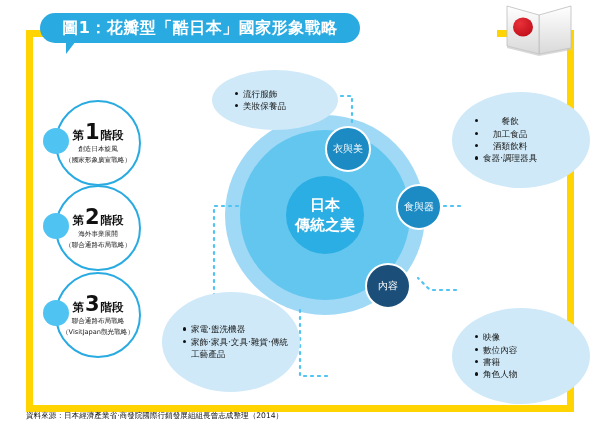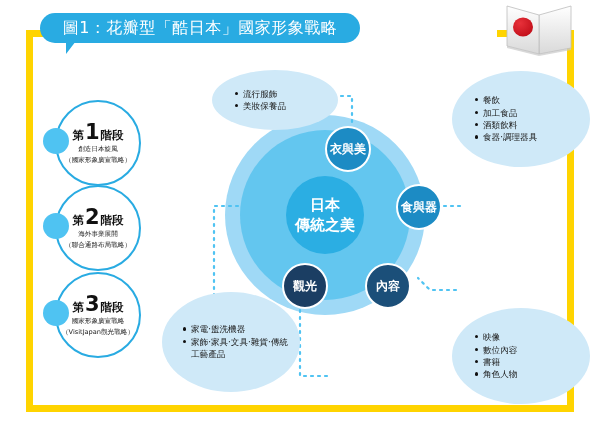--- a/index.html
+++ b/index.html
@@ -20,21 +20,21 @@
   .frame-top-r{position:absolute;left:497px;top:30px;width:77px;height:7px;background:#FFD400;}
 
   
   .title-bubble{
     position:absolute;left:40px;top:13px;width:320px;height:30px;
     background:#29ABE2;border-radius:15px;
     display:flex;align-items:center;justify-content:center;
     z-index:6;
   }
   .title-bubble span{
-    color:#ffffff;font-size:16px;font-weight:normal;letter-spacing:.5px;
+    color:#ffffff;font-size:16px;font-weight:bold;letter-spacing:.5px;
     white-space:nowrap;
   }
   .title-tail{
     position:absolute;left:66px;top:41px;width:0;height:0;
     border-left:10px solid #29ABE2;
     border-bottom:13px solid transparent;
     z-index:5;
   }
 
   
@@ -74,21 +74,21 @@
     background:#2BAEE3;z-index:3;
     display:flex;flex-direction:column;align-items:center;justify-content:center;
   }
   .core span{color:#fff;font-size:15px;font-weight:bold;line-height:1.35;text-align:center;}
 
   .petal{
     position:absolute;width:46px;height:46px;border-radius:50%;
     border:2px solid #ffffff;box-sizing:border-box;
     display:flex;align-items:center;justify-content:center;z-index:4;
   }
-  .petal span{color:#ffffff;font-size:12px;font-weight:bold;white-space:nowrap;}
+  .petal span{color:#ffffff;font-size:10px;font-weight:normal;white-space:nowrap;}
   #petal-yi{left:325px;top:126px;background:#1C8BC4;}
   #petal-shi{left:396px;top:184px;background:#1C8BC4;}
   #petal-nei{left:365px;top:263px;background:#1B4F79;}
   #petal-guan{left:282px;top:263px;background:#1B3E63;}
   #petal-zhu{left:252px;top:184px;background:#2E86AD;}
 
   
   .bubble{
     position:absolute;background:#CFE9F8;border-radius:50%;
     display:flex;align-items:center;justify-content:flex-start;
@@ -99,21 +99,21 @@
     font-size:8.6px;color:#1a1a1a;line-height:1.45;white-space:nowrap;
     position:relative;padding-left:9px;
   }
   .bubble li::before{
     content:"";position:absolute;left:1px;top:4px;width:3.2px;height:3.2px;
     border-radius:50%;background:#111;
   }
   .bubble li.wrap{white-space:normal;}
 
   #bub-top{left:212px;top:70px;width:112px;height:60px;padding-left:14px;}
-  #bub-right-top{left:452px;top:71px;width:124px;height:96px;padding-left:14px;}
+  #bub-right-top{left:452px;top:92px;width:124px;height:96px;padding-left:14px;text-align:center;}
   #bub-right-bot{left:452px;top:308px;width:124px;height:96px;padding-left:14px;}
   #bub-bottom{left:330px;top:350px;width:112px;height:60px;padding-left:14px;}
   #bub-left-bot{left:162px;top:292px;width:126px;height:100px;padding-left:12px;}
 
   
   svg.links{position:absolute;left:0;top:0;width:600px;height:439px;z-index:2;}
 
   
   .source{
     position:absolute;left:26px;top:411px;font-size:7.6px;color:#111;white-space:nowrap;
@@ -184,43 +184,40 @@
     <div class="s-sub">（聯合通路布局戰略）</div>
   </div>
 
   <div class="stage" id="stage3">
     <div class="dot"></div>
     <div class="s-head">
       <span class="w">第</span>
       <span class="n">3</span>
       <span class="w">階段</span>
     </div>
-    <div class="s-sub">國家形象廣宣戰略</div>
+    <div class="s-sub">聯合通路布局戰略</div>
     <div class="s-sub">（VisitJapan觀光戰略）</div>
   </div>
 
   <div class="outer-ring"></div>
   <div class="mid-ring"></div>
   <div class="core">
     <span>日本</span>
     <span>傳統之美</span>
   </div>
 
   <div class="petal" id="petal-yi">
     <span>衣與美</span>
   </div>
   <div class="petal" id="petal-shi">
     <span>食與器</span>
   </div>
   <div class="petal" id="petal-nei">
     <span>內容</span>
   </div>
-  <div class="petal" id="petal-guan">
-    <span>觀光</span>
-  </div>
 
   <div class="bubble" id="bub-top">
     <ul>
       <li>流行服飾</li>
       <li>美妝保養品</li>
     </ul>
   </div>
 
   <div class="bubble" id="bub-right-top">
     <ul>
@@ -241,14 +238,15 @@
   </div>
 
 
   <div class="bubble" id="bub-left-bot">
     <ul>
       <li>家電‧盥洗機器</li>
       <li class="wrap">家飾‧家具‧文具‧雜貨‧傳統工藝產品</li>
     </ul>
   </div>
 
+  <div class="source">資料來源：日本經濟產業省‧商發院國際行銷發展組組長曾志成整理（2014）</div>
 
 </div>
 
 </body></html>

